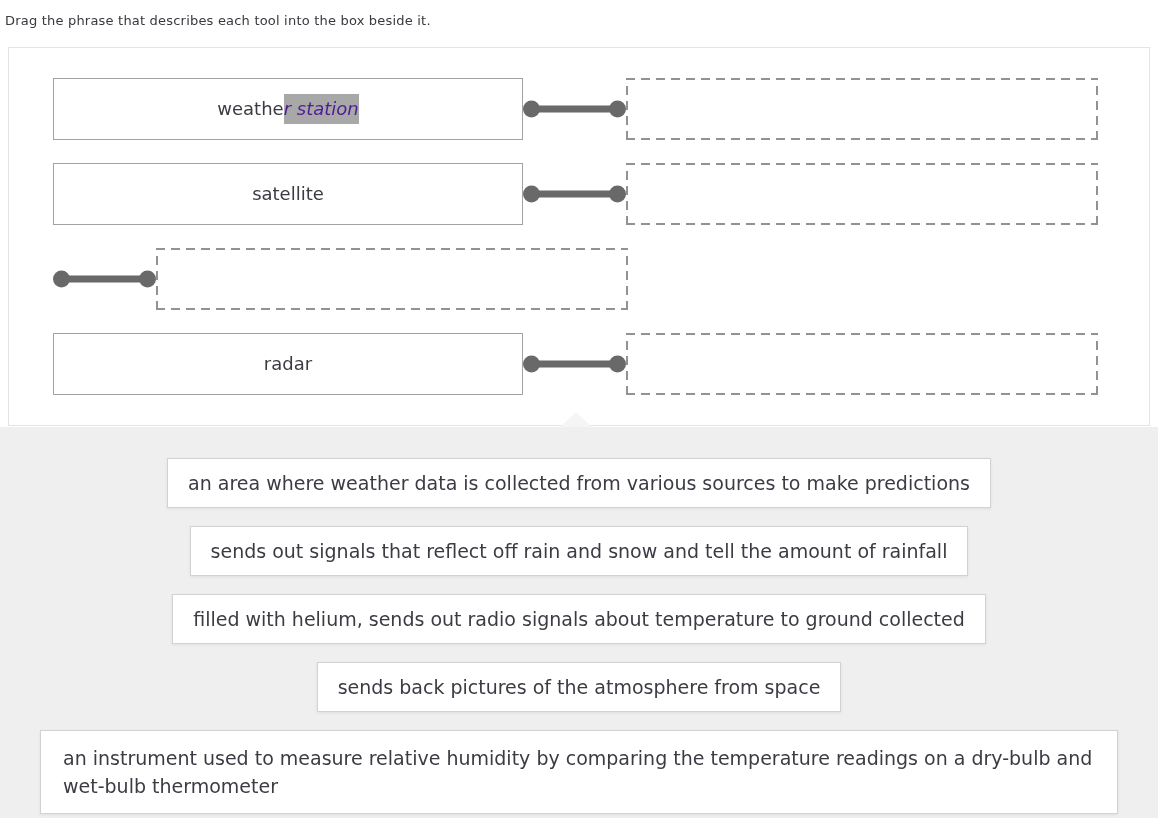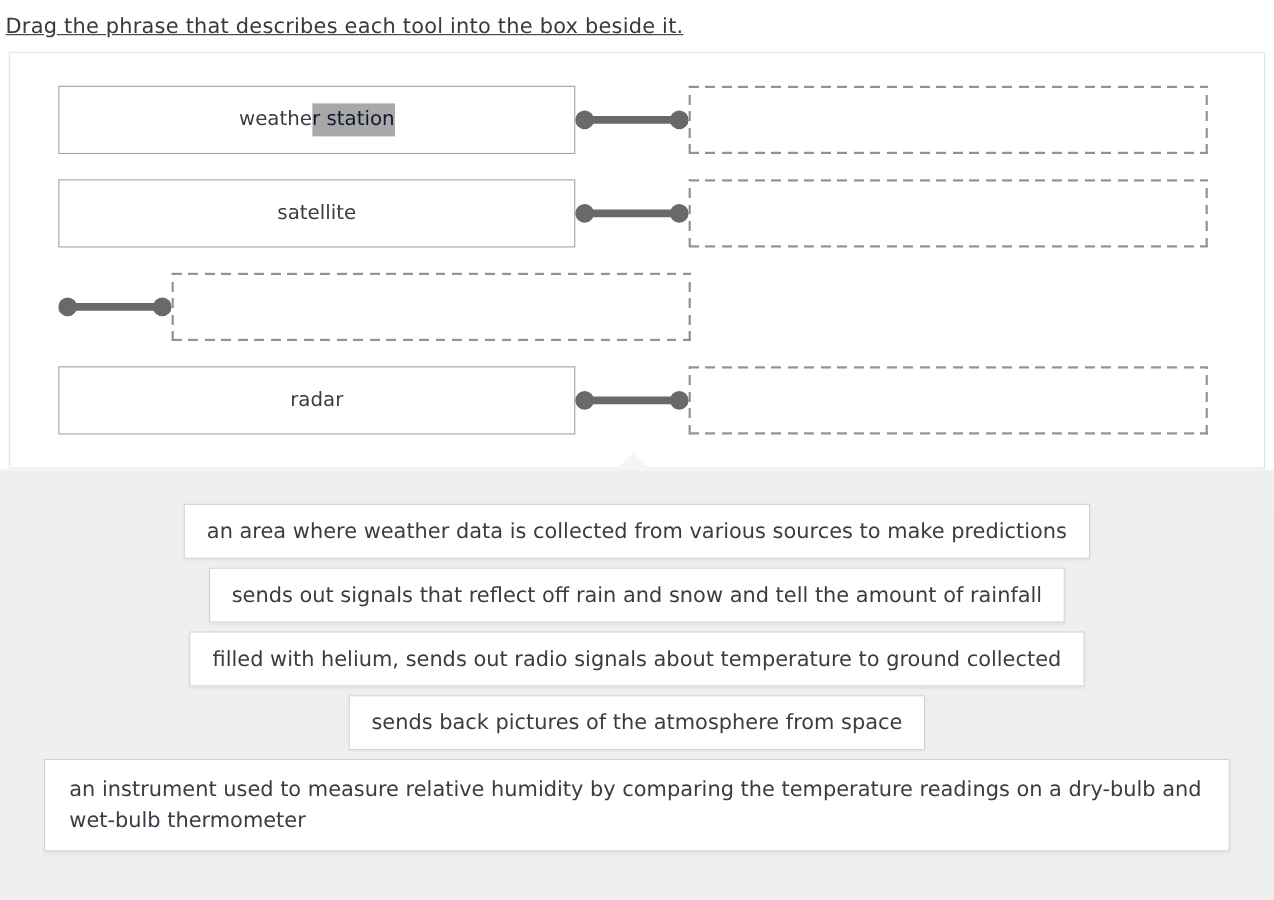--- a/index.html
+++ b/index.html
@@ -8,24 +8,23 @@
     background: #ffffff;
     font-family: "DejaVu Sans", "Liberation Sans", sans-serif;
     color: #3b3b43;
     overflow: hidden;
     position: relative;
   }
 
   .instruction {
     position: absolute;
     left: 5px; top: 13px;
-    font-size: 19px;
+    font-size: 13px;
     letter-spacing: 0.2px;
     color: #38383f;
-    text-decoration: underline;
   }
 
   
   .panel {
     position: absolute;
     left: 8px; top: 47px;
     width: 1142px; height: 379px;
     background: #ffffff;
     border: 1px solid #e4e4e4;
     padding: 30px 0 0 44px;
@@ -44,21 +43,22 @@
     border: 1px solid #a2a2a2;
     display: flex;
     align-items: center;
     justify-content: center;
     font-size: 18px;
     line-height: 30px;
     color: #3b3b43;
   }
   .sel {
     background: #a8a8a8;
-    color: #0f172a;
+    color: #4c1d95;
+    font-style: italic;
   }
   .connector {
     width: 103px; height: 62px;
     position: relative;
     flex: none;
   }
   .connector .line {
     position: absolute;
     left: 1px; right: 1px;
     top: 50%;
@@ -103,21 +103,21 @@
     border-left: 16px solid transparent;
     border-right: 16px solid transparent;
     border-bottom: 15px solid #f5f5f5;
   }
   .tray-inner {
     width: 100%; height: 100%;
     display: flex;
     flex-direction: column;
     align-items: center;
     padding-top: 31px;
-    gap: 8px;
+    gap: 18px;
   }
   .phrase-card {
     background: #ffffff;
     border: 1px solid #d2d2d2;
     box-shadow: 0 1px 3px rgba(0,0,0,0.07);
     padding: 10px 20px;
     font-size: 19px;
     line-height: 28px;
     color: #3b3b43;
     text-align: center;

